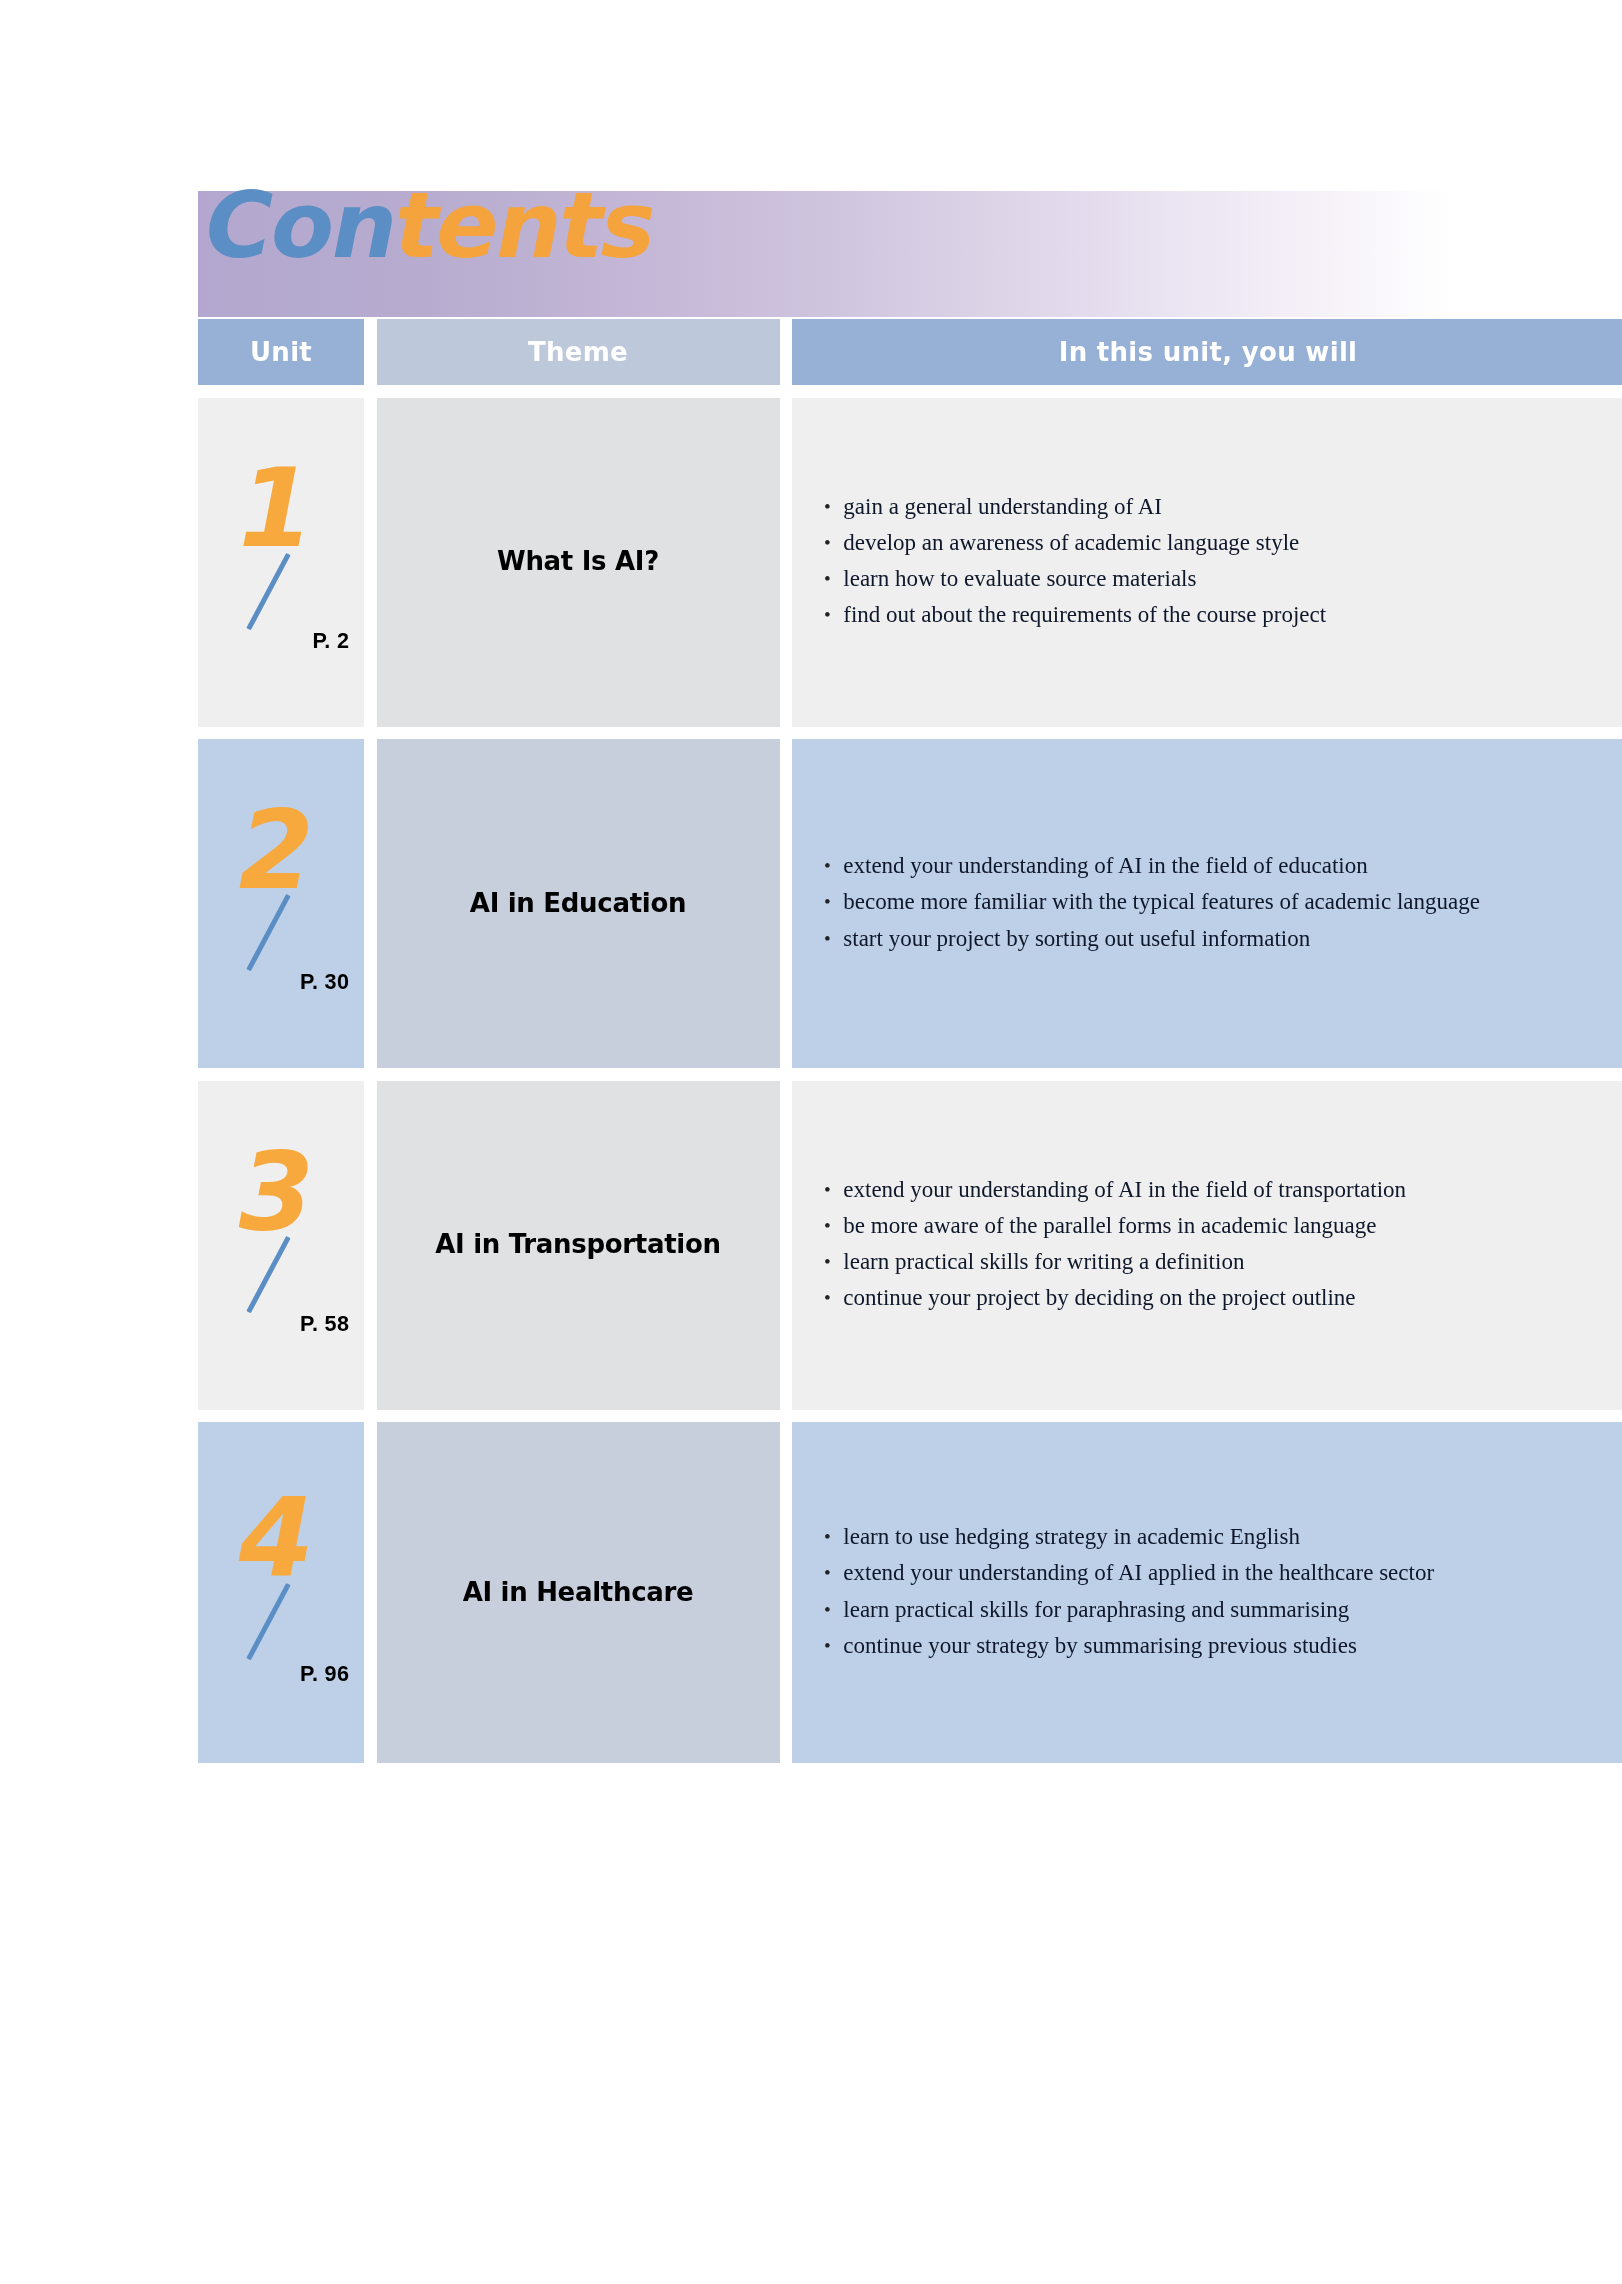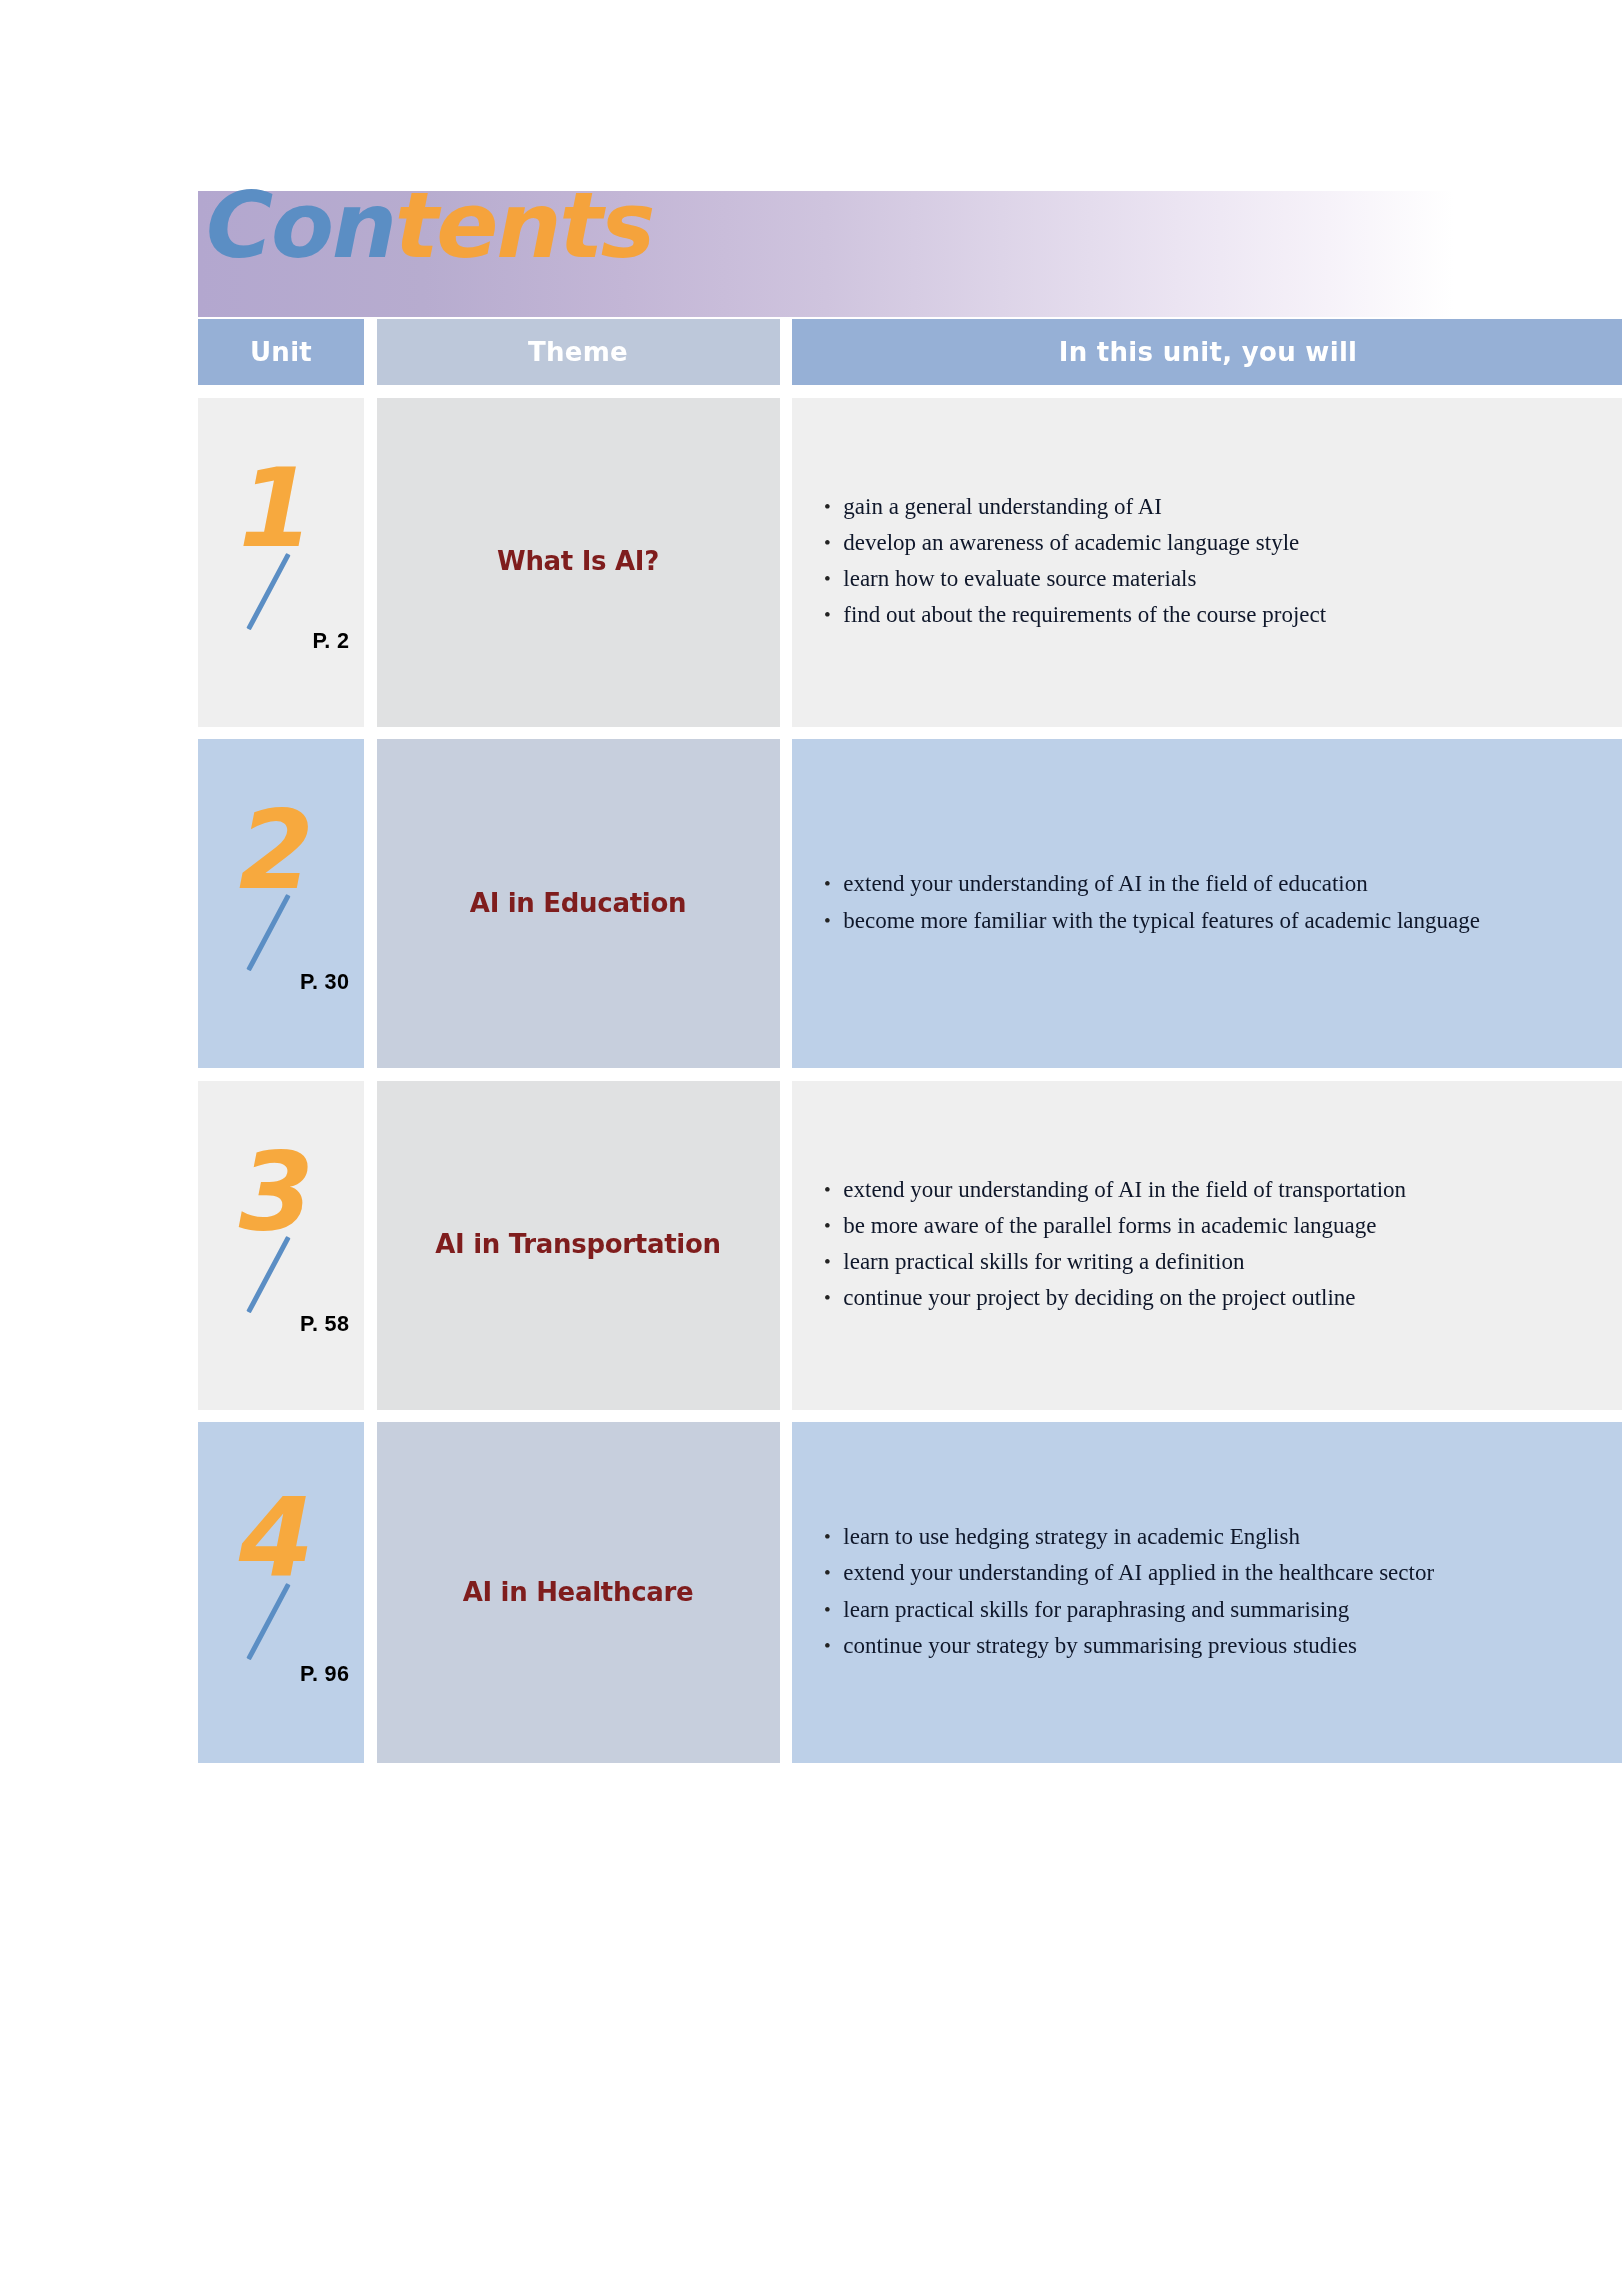--- a/index.html
+++ b/index.html
@@ -158,21 +158,21 @@
   .c-theme {
     display: flex;
     align-items: center;
     justify-content: center;
     text-align: center;
   }
   .theme-text {
     font-family: "DejaVu Sans", sans-serif;
     font-weight: 700;
     font-size: 26px;
-    color: #7f1d1d;
+    color: #000000;
     letter-spacing: -0.3px;
     line-height: 1.2;
     padding: 0 9px;
   }
 
   
   .c-detail {
     display: flex;
     align-items: center;
   }
@@ -253,20 +253,21 @@
           </div>
           <div class="gap-col"></div>
           <div class="col-theme cell c-theme" style="height: 329px;">
             <div class="theme-text">AI in Education</div>
           </div>
           <div class="gap-col"></div>
           <div class="col-detail cell c-detail" style="height: 329px;">
             <ul class="bullets">
               <li>extend your understanding of AI in the field of education</li>
               <li>become more familiar with the typical features of academic language</li>
+              <li>start your project by sorting out useful information</li>
             </ul>
           </div>
         </div>
         <div class="row body-row row-light">
           <div class="col-unit cell c-unit" style="height: 329px;">
             <div class="unit-inner">
               <div class="unit-num">3</div>
               <div class="unit-slash"></div>
               <div class="unit-page">P. 58</div>
             </div>

